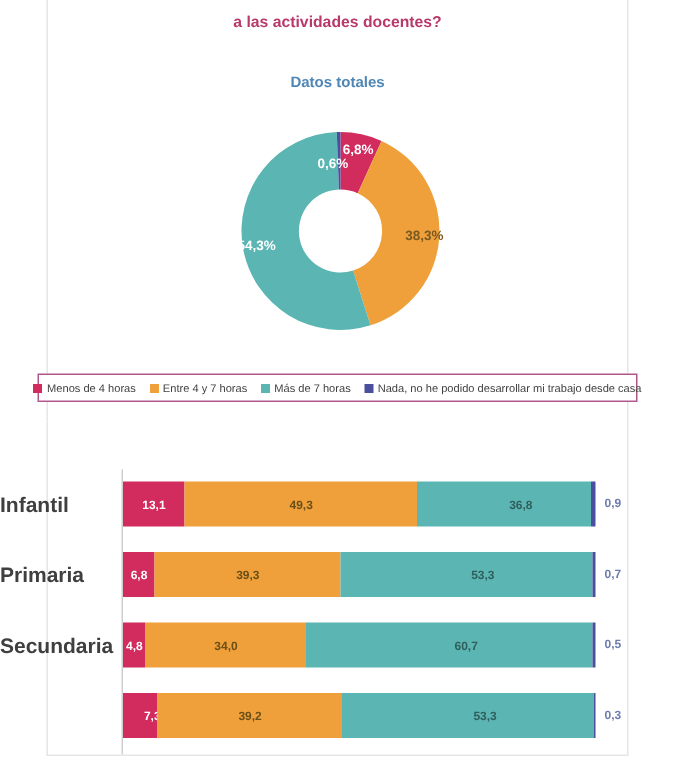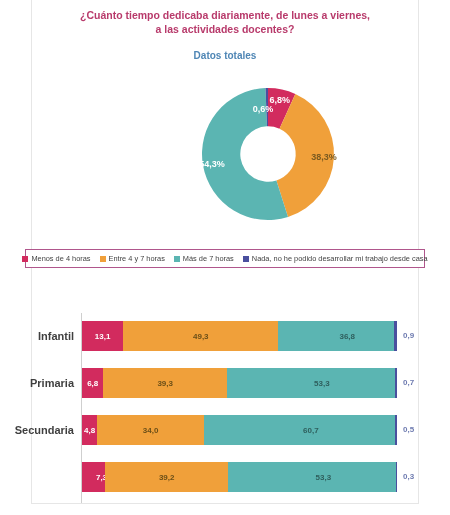--- a/index.html
+++ b/index.html
@@ -60,21 +60,20 @@
     font-weight: 600;
   }
 
   
   #donut-wrap {
     position: absolute;
     left: 157px;
     top: 84px;
     width: 140px;
     height: 140px;
-    margin-left: 41px;
   }
   #donut-svg { display: block; }
 
   .slice-label {
     font-family: "Liberation Sans", sans-serif;
     font-size: 9px;
     font-weight: 700;
     fill: #ffffff;
   }
   .slice-label-dark {
@@ -174,22 +173,22 @@
     width: 450px;
     height: 30px;
   }
   .bar-cat-label {
     position: absolute;
     left: 0;
     top: 0;
     width: 74px;
     height: 30px;
     line-height: 30px;
-    text-align: right;
-    font-size: 11px;
+    text-align: left;
+    font-size: 14px;
     color: #3f3f3f;
     font-weight: 600;
   }
   .bar-track {
     position: absolute;
     left: 82px;
     top: 0;
     width: 315px;
     height: 30px;
     display: flex;
@@ -219,21 +218,20 @@
     color: #6e7bb0;
     white-space: nowrap;
   }
 </style>
 </head>
 <body>
 
 <div id="top-panel">
 
   <div id="chart-title">
-    <span class="line">¿Cuánto tiempo dedicaba diariamente,  de lunes a viernes,</span>
     <span class="line">a las actividades docentes?</span>
   </div>
 
   <div id="donut-subtitle">Datos totales</div>
 
   <div id="donut-wrap">
     <svg id="donut-svg" width="140" height="140" viewBox="0 0 140 140">
       <g id="donut-slices">
           <path d="M 70 4 A 66 66 0 0 1 97.34878834555676 9.933005934790287 L 81.48649110513384 44.771862492611916 A 27.72 27.72 0 0 0 70 42.28 Z" fill="#d22b5e"></path>
           <path d="M 97.34878834555676 9.933005934790287 A 66 66 0 0 1 90.00032779576308 132.89663654013646 L 78.4001376742205 96.41658734685731 A 27.72 27.72 0 0 0 81.48649110513384 44.771862492611916 Z" fill="#f0a03a"></path>

